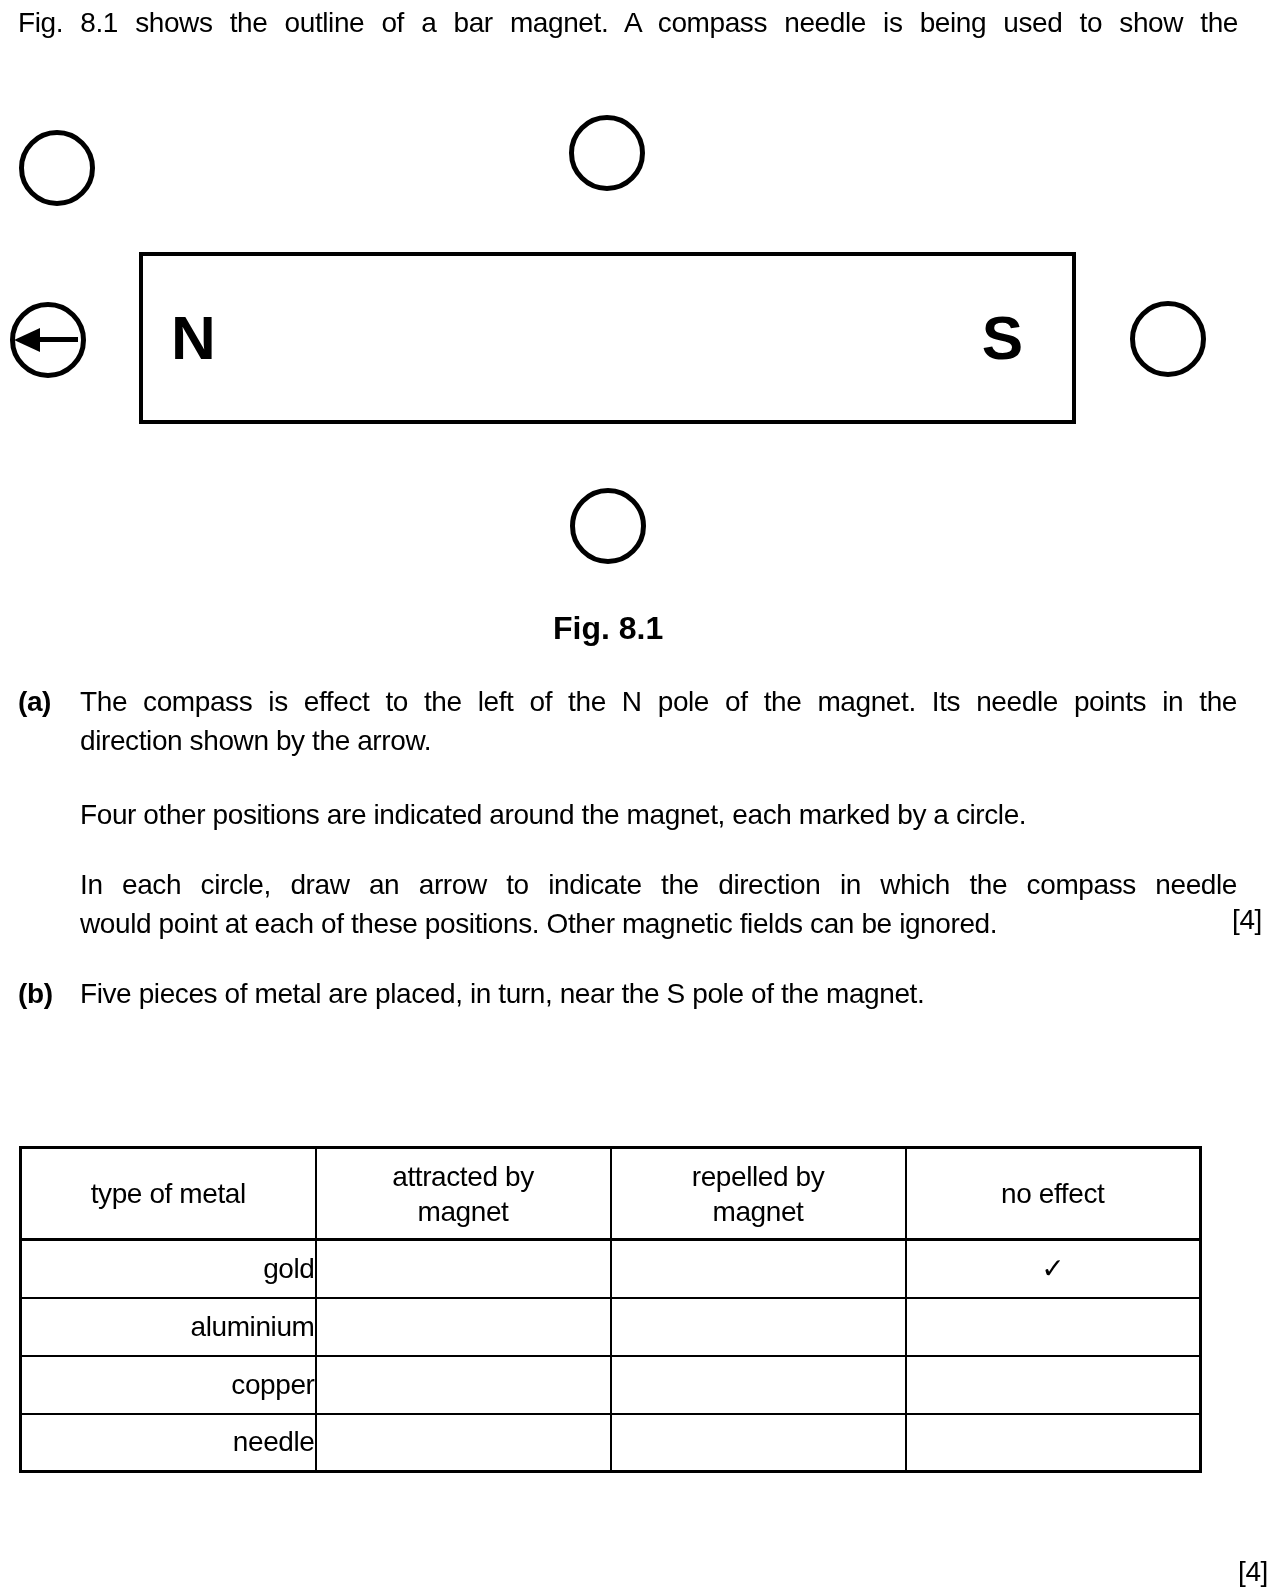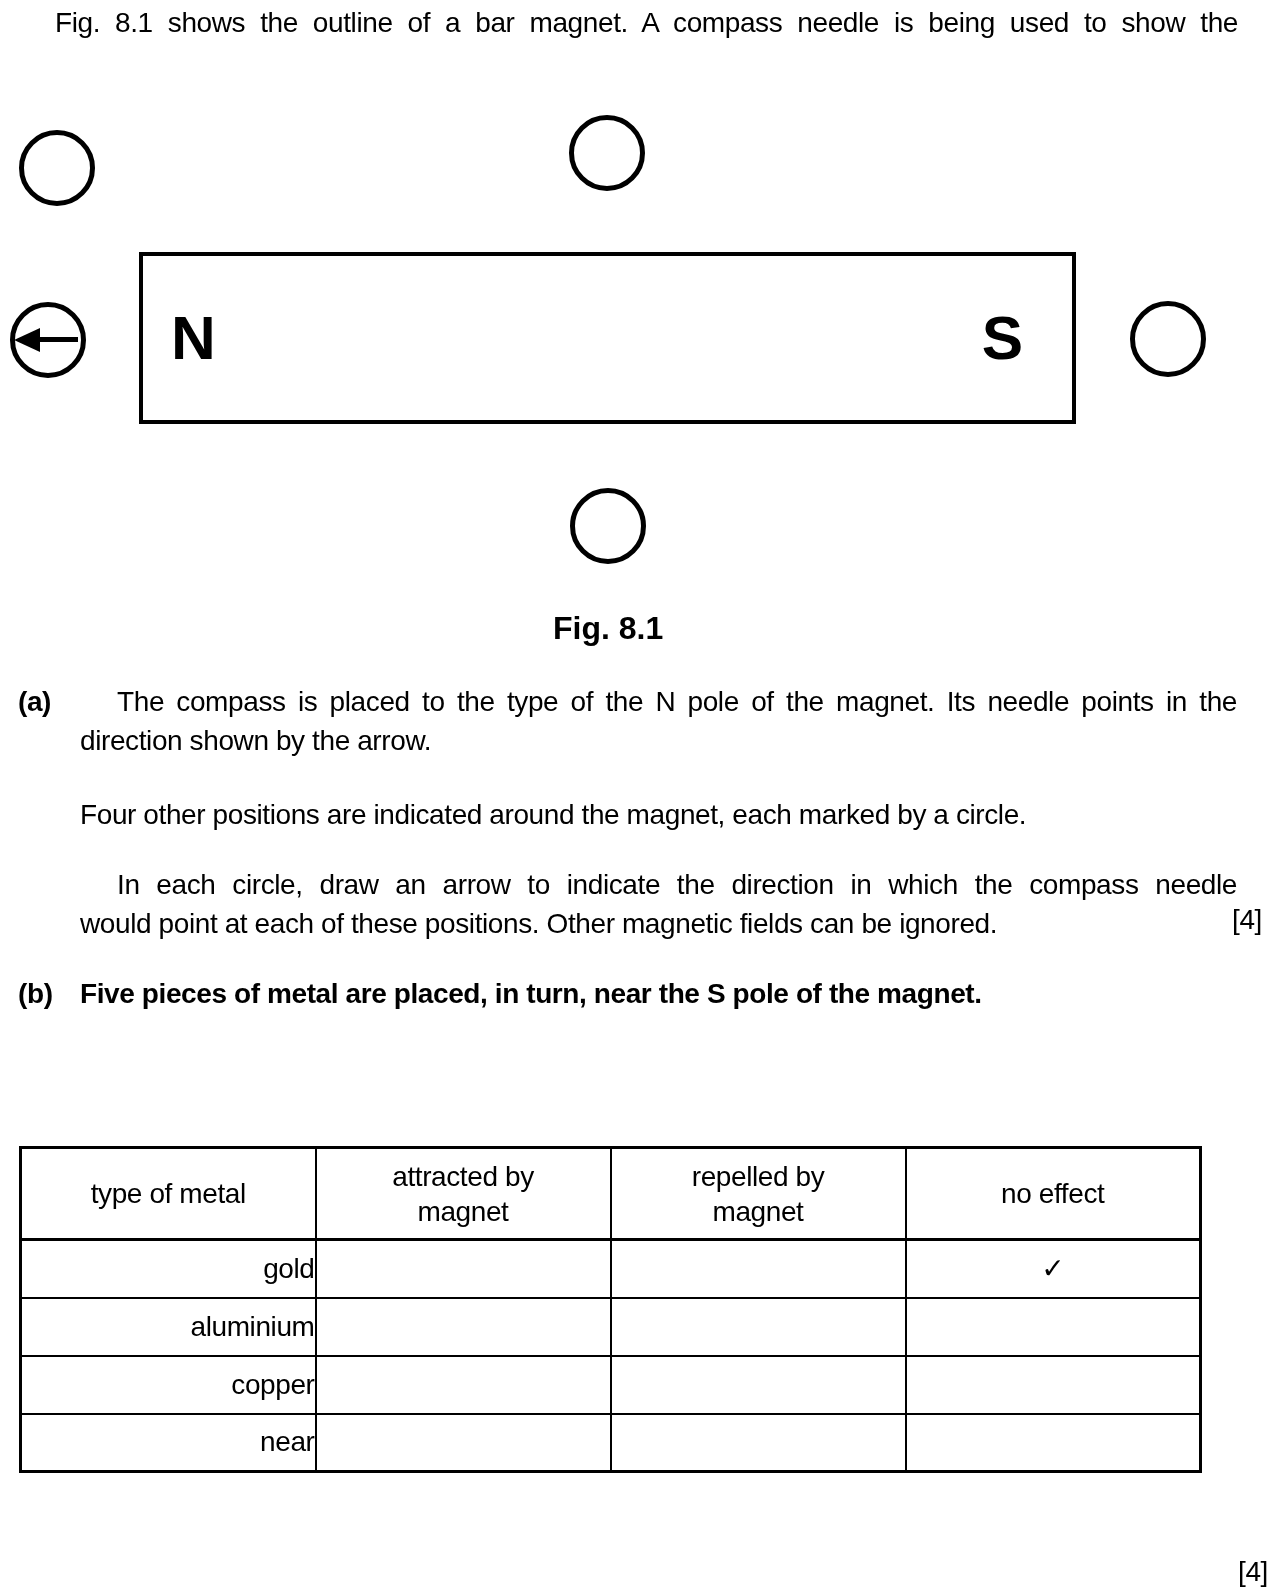--- a/index.html
+++ b/index.html
@@ -9,21 +9,21 @@
     width: 1273px;
     height: 1591px;
     background: #ffffff;
     color: #000000;
     font-family: "Liberation Sans", "DejaVu Sans", sans-serif;
     font-size: 28px;
     overflow: hidden;
   }
   .abs { position: absolute; }
   .para { letter-spacing: -0.4px; line-height: 39px; }
-  .jl { text-align: justify; text-align-last: justify; margin-left: 37px; -moz-text-align-last: justify; }
+  .jl { text-align: justify; text-align-last: justify; -moz-text-align-last: justify; }
 
   
   .compass-circle {
     position: absolute;
     width: 76px; height: 76px;
     border: 5px solid #000;
     border-radius: 50%;
     background: #fff;
   }
   .magnet {
@@ -113,34 +113,34 @@
     <div class="needle-head"></div>
 
     <div class="compass-circle" style="left:1130px; top:301px;"></div>
     <div class="compass-circle" style="left:570px;  top:488px;"></div>
   </div>
 
   <div class="fig-caption">Fig. 8.1</div>
 
   <div class="q-label" style="top:682px;">(a)</div>
   <div class="q-body para" style="top:682px;">
-    <div class="jl">The compass is placed to the type of the N pole of the magnet. Its needle points in the</div>
+    <div class="jl">The compass is effect to the left of the N pole of the magnet. Its needle points in the</div>
     <div>direction shown by the arrow.</div>
   </div>
 
   <div class="q-body para" style="top:865px;">
     <div class="jl">In each circle, draw an arrow to indicate the direction in which the compass needle</div>
     <div>would point at each of these positions. Other magnetic fields can be ignored.</div>
   </div>
 
   <div class="q-body para single-line" style="top:795px;">Four other positions are indicated around the magnet, each marked by a circle.</div>
   <div class="marks" style="left:1232px; top:900px;">[4]</div>
 
   <div class="q-label" style="top:974px;">(b)</div>
-  <div class="q-body para single-line" style="top:974px;font-weight:bold;">Five pieces of metal are placed, in turn, near the S pole of the magnet.</div>
+  <div class="q-body para single-line" style="top:974px;">Five pieces of metal are placed, in turn, near the S pole of the magnet.</div>
 
 
   <div class="metals-table-wrap">
     <table class="metals">
       <colgroup>
           <col style="width:25%">
           <col style="width:25%">
           <col style="width:25%">
           <col style="width:25%">
         </colgroup>
@@ -177,21 +177,21 @@
           <td class="tick-cell"></td>
           <td class="tick-cell"></td>
         </tr>
         <tr>
           <td class="metal-cell">copper</td>
           <td class="tick-cell"></td>
           <td class="tick-cell"></td>
           <td class="tick-cell"></td>
         </tr>
         <tr>
-          <td class="metal-cell">near</td>
+          <td class="metal-cell">needle</td>
           <td class="tick-cell"></td>
           <td class="tick-cell"></td>
           <td class="tick-cell"></td>
         </tr>
       </tbody>
     </table>
   </div>
 
   <div class="marks" style="left:1238px; top:1552px;">[4]</div>
 

